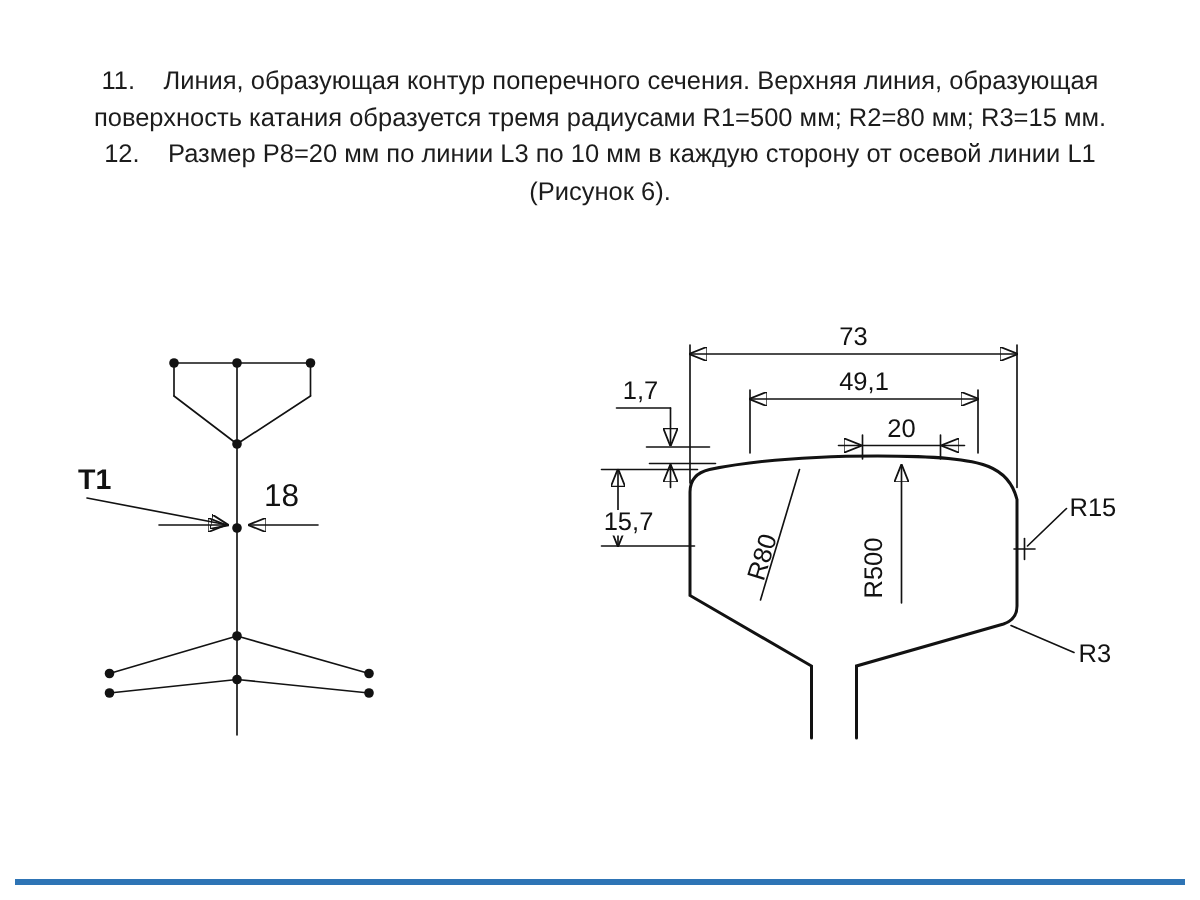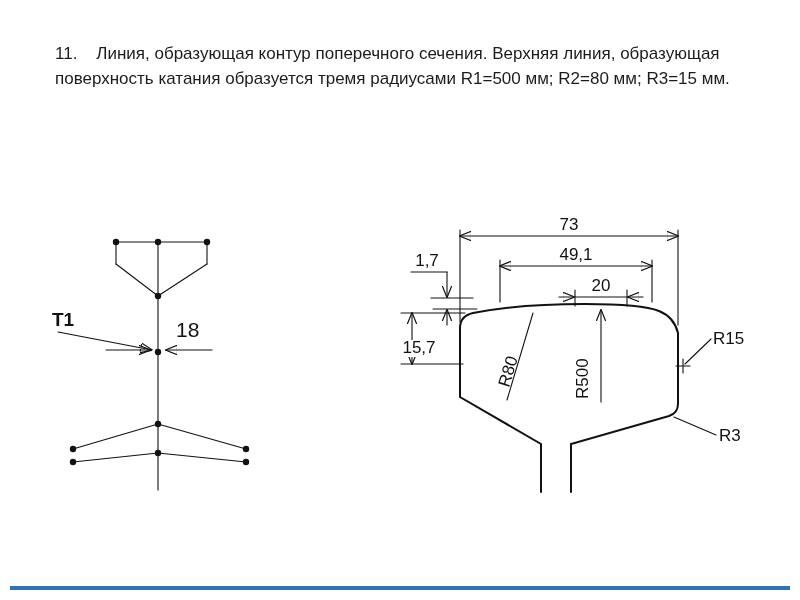--- a/index.html
+++ b/index.html
@@ -2,21 +2,21 @@
 <html><head>
 <meta charset="utf-8">
 <style>
   html,body { margin:0; padding:0; }
   body {
     width:800px; height:600px; position:relative; overflow:hidden;
     background:#ffffff; font-family:"Liberation Sans", sans-serif;
   }
   .slide-text {
     position:absolute; top:42px; left:55px; width:690px;
-    text-align:left; font-size:17px; line-height:1.45; color:#1c1c1c;
+    text-align:center; font-size:17px; line-height:1.45; color:#1c1c1c;
   }
   .slide-text p { margin:0; }
   .fig { position:absolute; }
   svg line, svg path, svg polyline { stroke:#121212; fill:none; stroke-linecap:round; }
   .thin  { stroke-width:1.1; }
   .thick { stroke-width:2; }
   .dot   { fill:#121212; stroke:none; }
   .dim-text { font-family:"Liberation Sans", sans-serif; font-size:17px; fill:#121212; stroke:none; }
   .mid { text-anchor:middle; }
   .big-text { font-size:21px; }
@@ -24,20 +24,21 @@
   .accent-bar {
     position:absolute; left:10px; right:10px; bottom:10px; height:4px;
     background:#2e74b5;
   }
 </style>
 </head>
 <body>
 
 <div class="slide-text">
   <p>11.&nbsp;&nbsp;&nbsp;&nbsp;Линия, образующая контур поперечного сечения. Верхняя линия, образующая поверхность катания образуется тремя радиусами R1=500 мм; R2=80 мм; R3=15 мм.</p>
+  <p>12.&nbsp;&nbsp;&nbsp;&nbsp;Размер Р8=20 мм по линии L3 по 10 мм в каждую сторону от осевой линии L1 (Рисунок 6).</p>
 </div>
 
 <svg class="fig" style="left:48px; top:222px;" width="240" height="280" viewBox="0 0 240 280">
   <defs>
     <marker id="arL" viewBox="0 0 10 8" refX="9.5" refY="4" markerWidth="11" markerHeight="9" orient="auto-start-reverse">
       <path d="M0,0 L10,4 L0,8 Z" fill="#121212" stroke="none"></path>
     </marker>
   </defs>
 
   <g>

